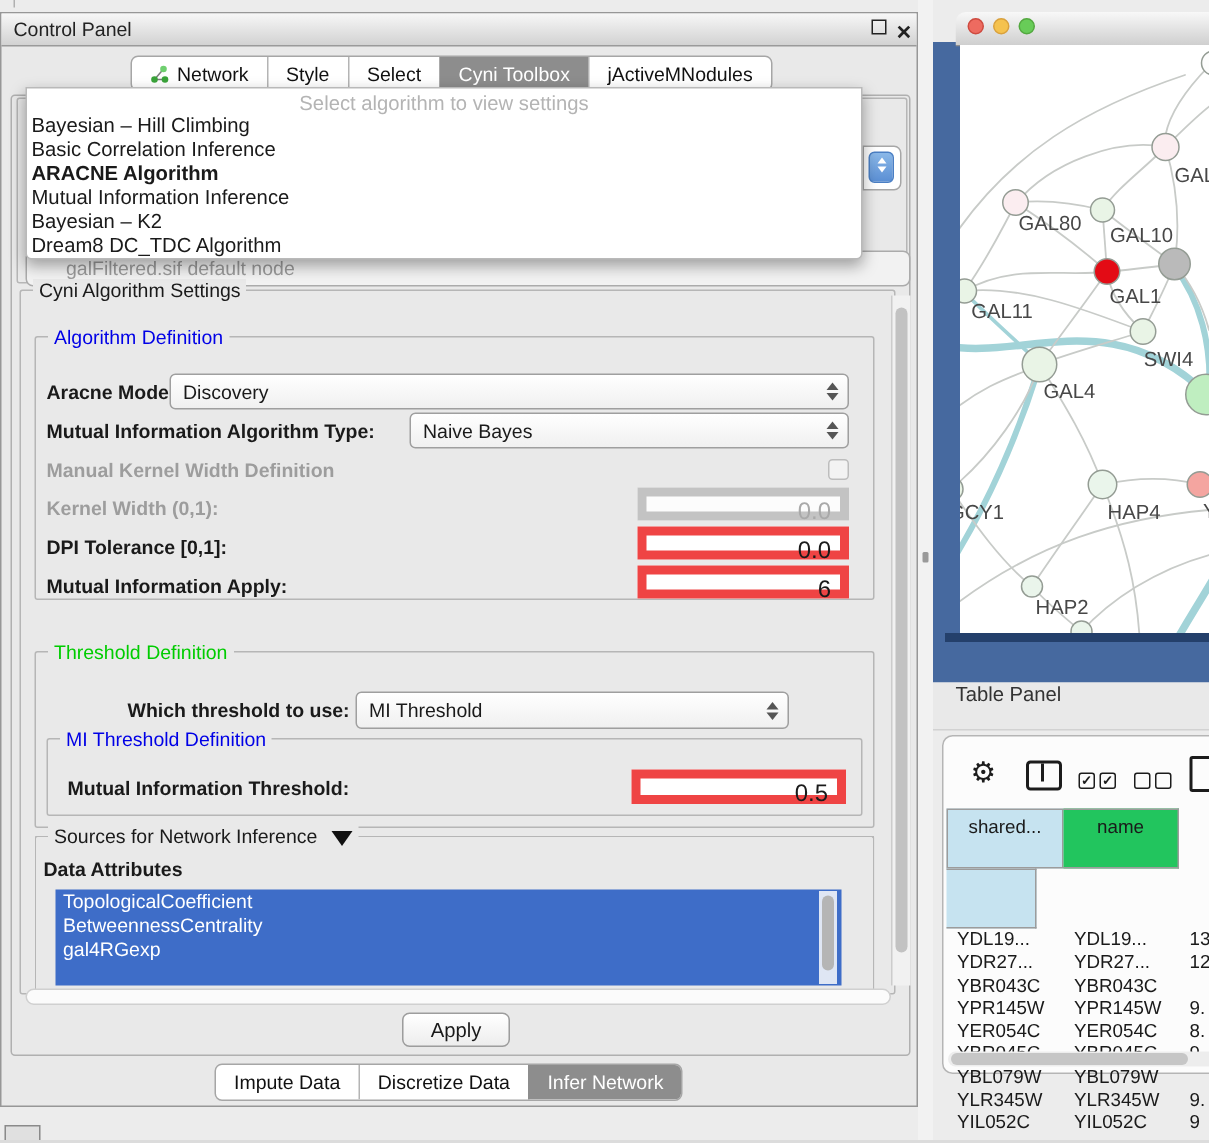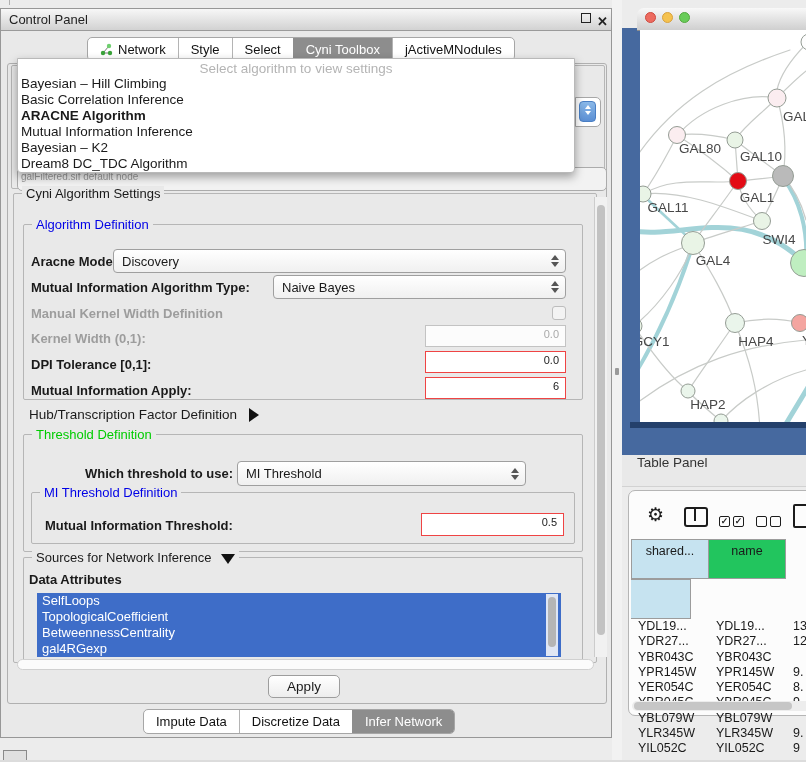--- a/index.html
+++ b/index.html
@@ -24,22 +24,22 @@
   .gtitle{position:absolute;top:-8px;left:8px;background:#e9e9e9;padding:0 4px;font-size:13px;white-space:nowrap;}
   .blue{color:#0000e6;} .green{color:#00cc00;}
   .lbl{font-size:13px;font-weight:bold;white-space:nowrap;}
   .lbl.dis{color:#9d9d9d;}
   .combo{background:linear-gradient(#ffffff,#f0f0f0);border:1px solid #9f9f9f;border-radius:4px;
          display:flex;align-items:center;font-size:13px;padding-left:8px;box-sizing:border-box;position:absolute;}
   .stepper{position:absolute;right:6px;top:50%;transform:translateY(-50%);display:flex;flex-direction:column;gap:2px;}
   .stepper i{width:0;height:0;border-left:4px solid transparent;border-right:4px solid transparent;display:block;}
   .stepper .up{border-bottom:5px solid #555;}
   .stepper .dn{border-top:5px solid #555;}
-  .field{position:absolute;background:#fff;border:1px solid #ef4444;box-sizing:border-box;
-         font-size:11px;text-align:right;padding:2px 6px 0 0;}
+  .field{position:absolute;background:#fff;border:6px solid #ef4444;box-sizing:border-box;
+         font-size:16px;text-align:right;padding:2px 6px 0 0;}
   .field.dis{border-color:#c3c3c3;color:#a9a9a9;background:#fcfcfc;}
   .checkbox{position:absolute;width:14px;height:14px;border:1px solid #bdbdbd;border-radius:3px;background:#f3f3f3;box-sizing:border-box;}
   .tri-r{display:inline-block;width:0;height:0;border-top:7px solid transparent;border-bottom:7px solid transparent;border-left:10px solid #111;margin-left:8px;vertical-align:middle;}
   .tri-d{display:inline-block;width:0;height:0;border-left:7px solid transparent;border-right:7px solid transparent;border-top:10px solid #111;margin-left:6px;vertical-align:middle;}
   .listbox{position:absolute;background:#3e6dc8;color:#fff;font-size:13px;line-height:16px;overflow:hidden;}
   .listbox div{padding-left:5px;white-space:nowrap;}
   .scrolltrack{position:absolute;background:#f1f1f1;border-left:1px solid #cccccc;box-sizing:border-box;}
   .scrollthumb{position:absolute;background:#c2c2c2;border-radius:4px;}
   .btn{position:absolute;background:linear-gradient(#ffffff,#ededed);border:1px solid #9d9d9d;border-radius:5px;
        font-size:13.5px;display:flex;align-items:center;justify-content:center;box-sizing:border-box;}
@@ -114,21 +114,21 @@
     <div class="abs gbox" style="left:10px;top:56px;width:594px;height:124px;background:#e9e9e9;"></div>
 
     <div class="abs" style="left:574px;top:88px;width:26px;height:30px;background:#fff;border:1px solid #a7a7a7;border-radius:0 5px 5px 0;box-sizing:border-box;">
       <div class="abs" style="left:3px;top:3px;width:17px;height:21px;border-radius:4px;background:linear-gradient(#8ab8e8,#5b8fd4);border:1px solid #4a7fc4;box-sizing:border-box;">
         <div style="width:0;height:0;border-left:3.5px solid transparent;border-right:3.5px solid transparent;border-bottom:4px solid #fff;margin:3px auto 2px;"></div>
         <div style="width:0;height:0;border-left:3.5px solid transparent;border-right:3.5px solid transparent;border-top:4px solid #fff;margin:0 auto;"></div>
       </div>
     </div>
 
     <div class="abs" style="left:16px;top:158px;width:590px;height:24px;background:#f2f2f2;border:1px solid #ababab;border-radius:5px;box-sizing:border-box;overflow:hidden;">
-      <span style="position:absolute;left:3px;top:3px;font-size:10px;color:#9a9a9a;">galFiltered.sif default node</span>
+      <span style="position:absolute;left:26px;top:3px;font-size:13px;color:#9a9a9a;">galFiltered.sif default node</span>
     </div>
 
     <div class="abs gbox" style="left:12px;top:184px;width:584px;height:470px;">
       <span class="gtitle">Cyni Algorithm Settings</span>
     </div>
 
     <div class="scrolltrack" style="left:593px;top:188px;width:13px;height:460px;">
       <div class="scrollthumb" style="left:2px;top:8px;width:8px;height:430px;"></div>
     </div>
 
@@ -153,24 +153,20 @@
     </div>
     <span class="abs lbl dis" style="left:30px;top:297px;">Manual Kernel Width Definition</span>
     <div class="checkbox" style="left:551px;top:297px;"></div>
     <span class="abs lbl dis" style="left:30px;top:322px;">Kernel Width (0,1):</span>
     <div class="field dis" style="left:424px;top:316px;width:141px;height:22px;">0.0</div>
     <span class="abs lbl" style="left:30px;top:348px;">DPI Tolerance [0,1]:</span>
     <div class="field" style="left:424px;top:342px;width:141px;height:22px;">0.0</div>
     <span class="abs lbl" style="left:30px;top:374px;">Mutual Information Apply:</span>
     <div class="field" style="left:424px;top:368px;width:141px;height:22px;">6</div>
 
-    <div class="abs" style="left:28px;top:398px;font-size:13.5px;">
-      <span>Hub/Transcription Factor Definition</span>
-      <span class="tri-r"></span>
-    </div>
 
     <div class="abs gbox" style="left:22px;top:425px;width:560px;height:118px;">
       <span class="gtitle green">Threshold Definition</span>
     </div>
     <span class="abs lbl" style="left:84px;top:457px;">Which threshold to use:</span>
     <div class="combo" style="left:236px;top:452px;width:289px;height:25px;">
       <span>MI Threshold</span>
       <span class="stepper">
           <i class="up"></i>
           <i class="dn"></i>
@@ -183,21 +179,20 @@
     <div class="field" style="left:420px;top:504px;width:143px;height:23px;">0.5</div>
 
     <div class="abs gbox" style="left:22px;top:548px;width:560px;height:106px;border-bottom:none;">
       <span class="gtitle">
         <span>Sources for Network Inference</span>
         <span class="tri-d"></span>
       </span>
     </div>
     <span class="abs lbl" style="left:28px;top:563px;">Data Attributes</span>
     <div id="attr-list" class="listbox" style="left:36px;top:584px;width:524px;height:64px;">
-        <div>SelfLoops</div>
         <div>TopologicalCoefficient</div>
         <div>BetweennessCentrality</div>
         <div>gal4RGexp</div>
       </div>
     <div class="scrolltrack" style="left:545px;top:585px;width:12px;height:62px;background:#dfe6f4;border-left:none;">
       <div class="scrollthumb" style="left:2px;top:3px;width:8px;height:50px;background:#b5b5b5;"></div>
     </div>
 
     <div class="abs" style="left:16px;top:650px;width:577px;height:11px;background:#fbfbfb;border:1px solid #d0d0d0;border-radius:6px;box-sizing:border-box;"></div>
 

